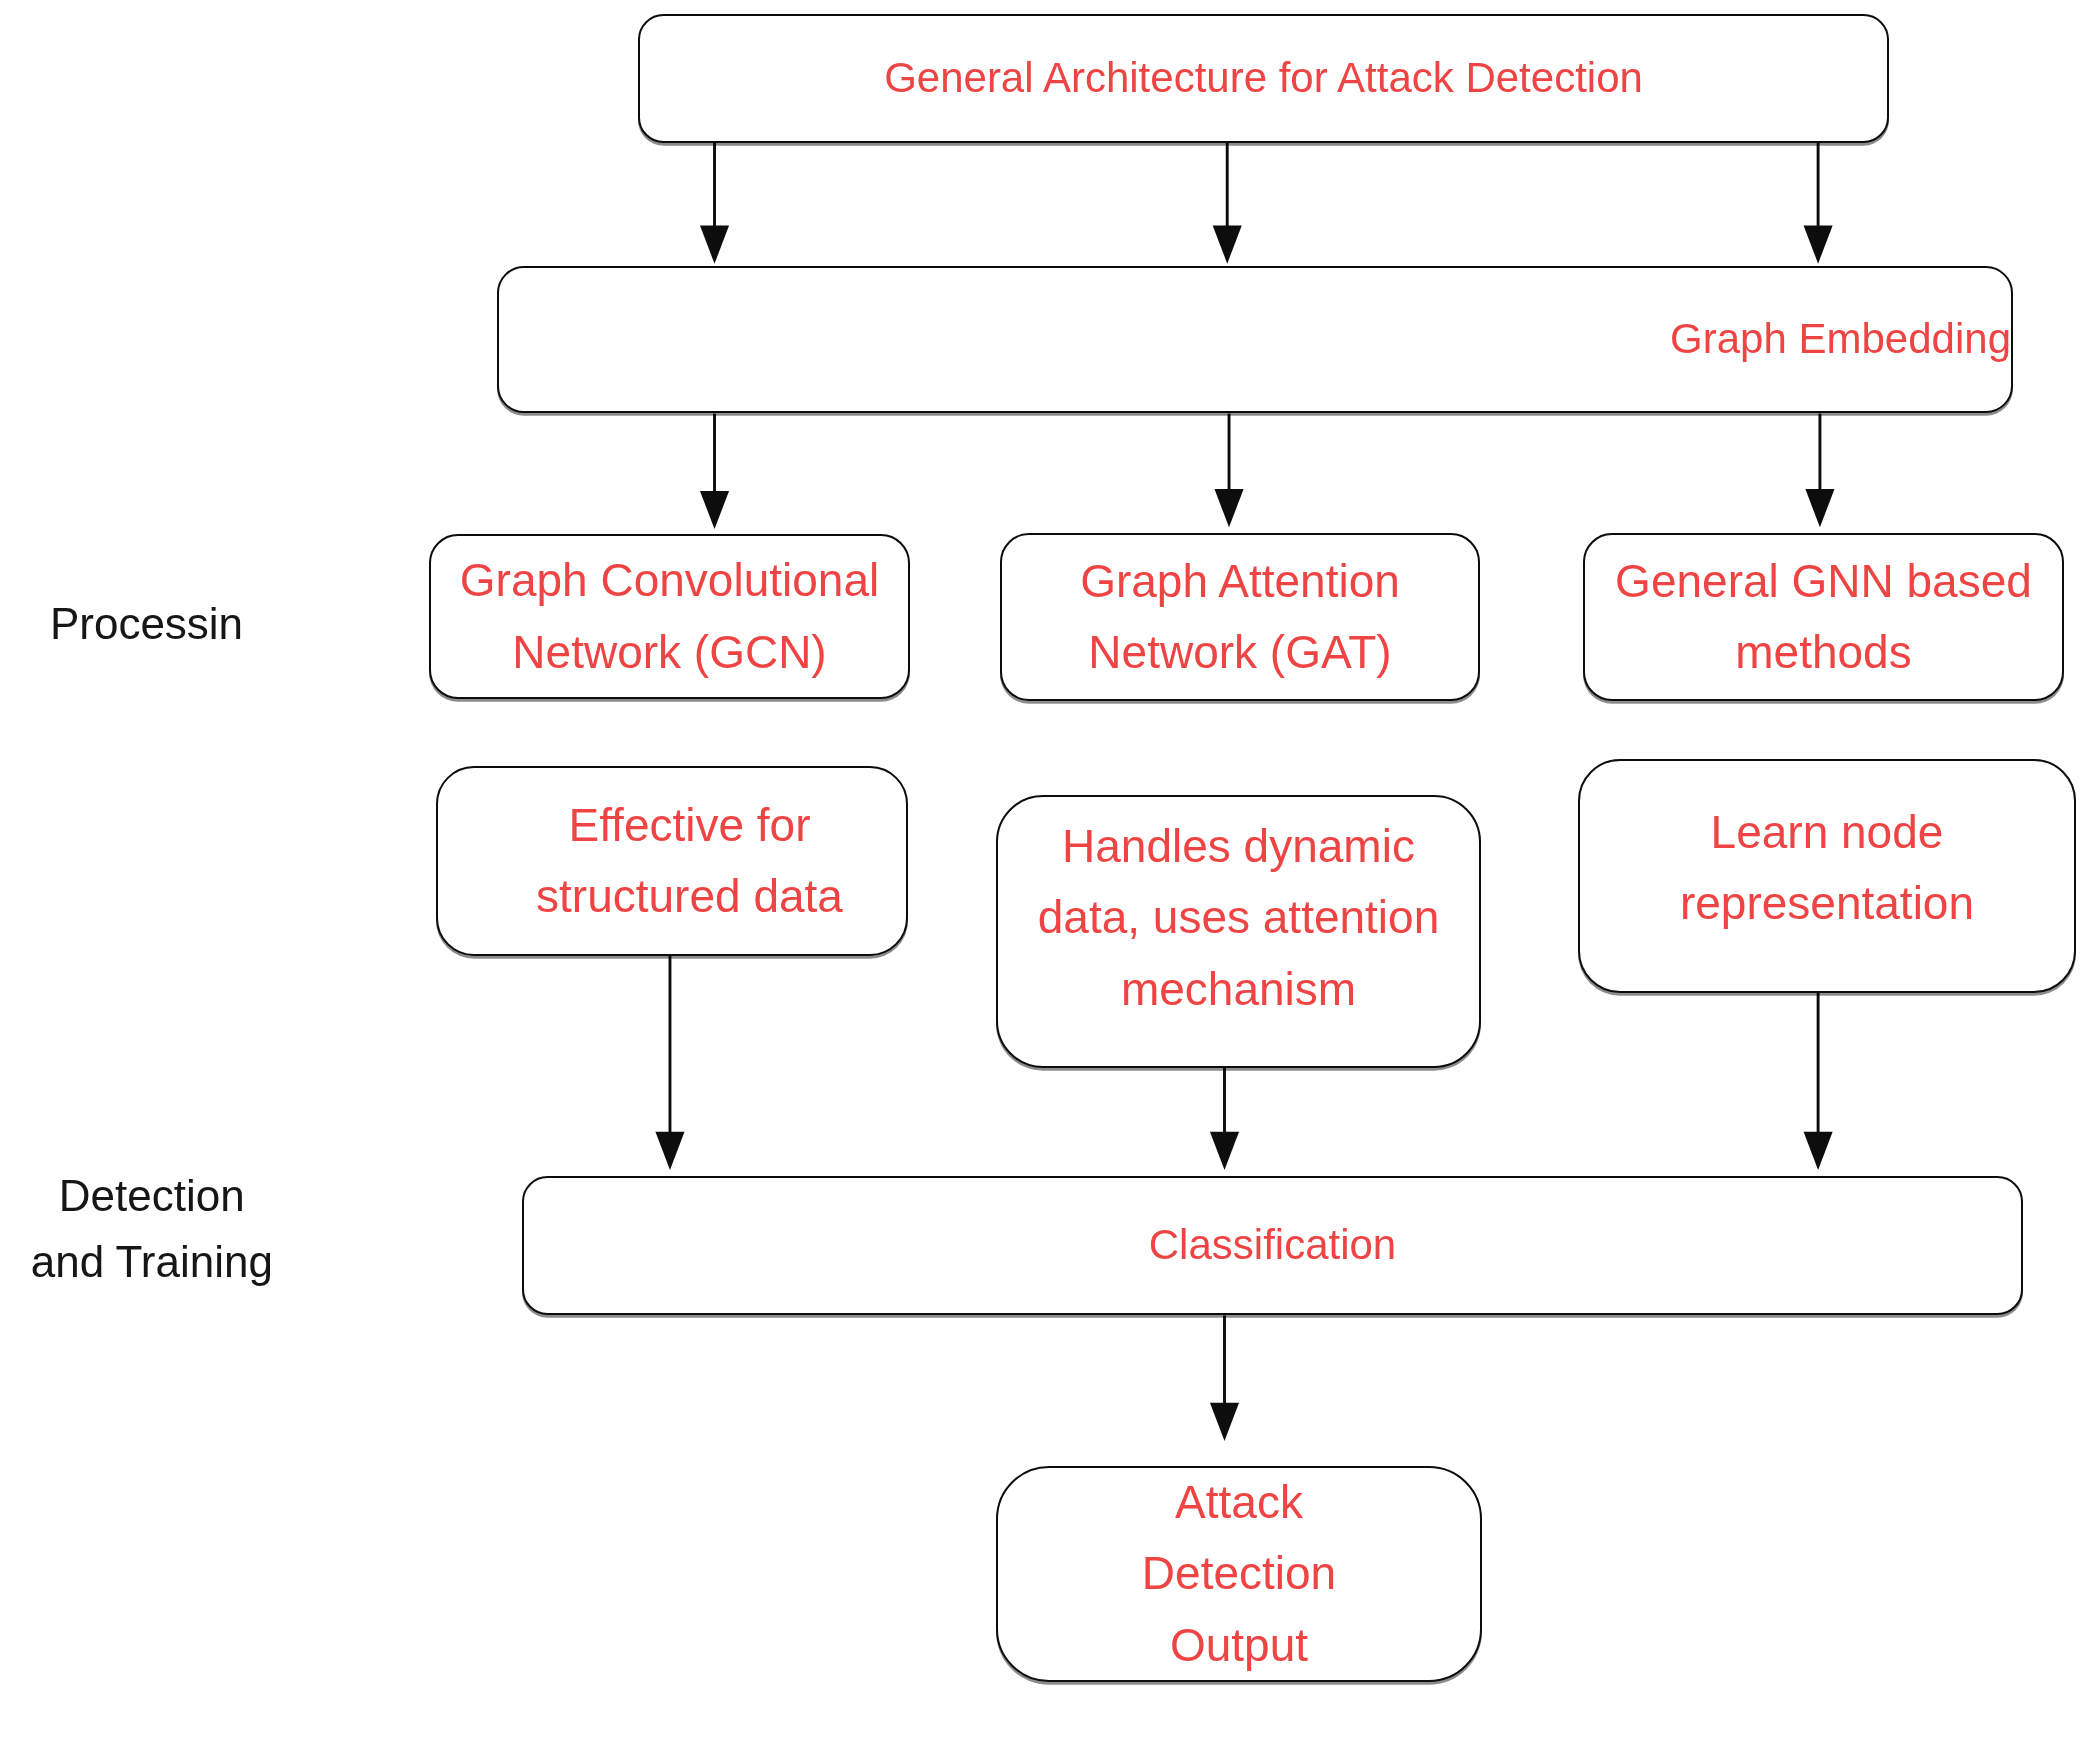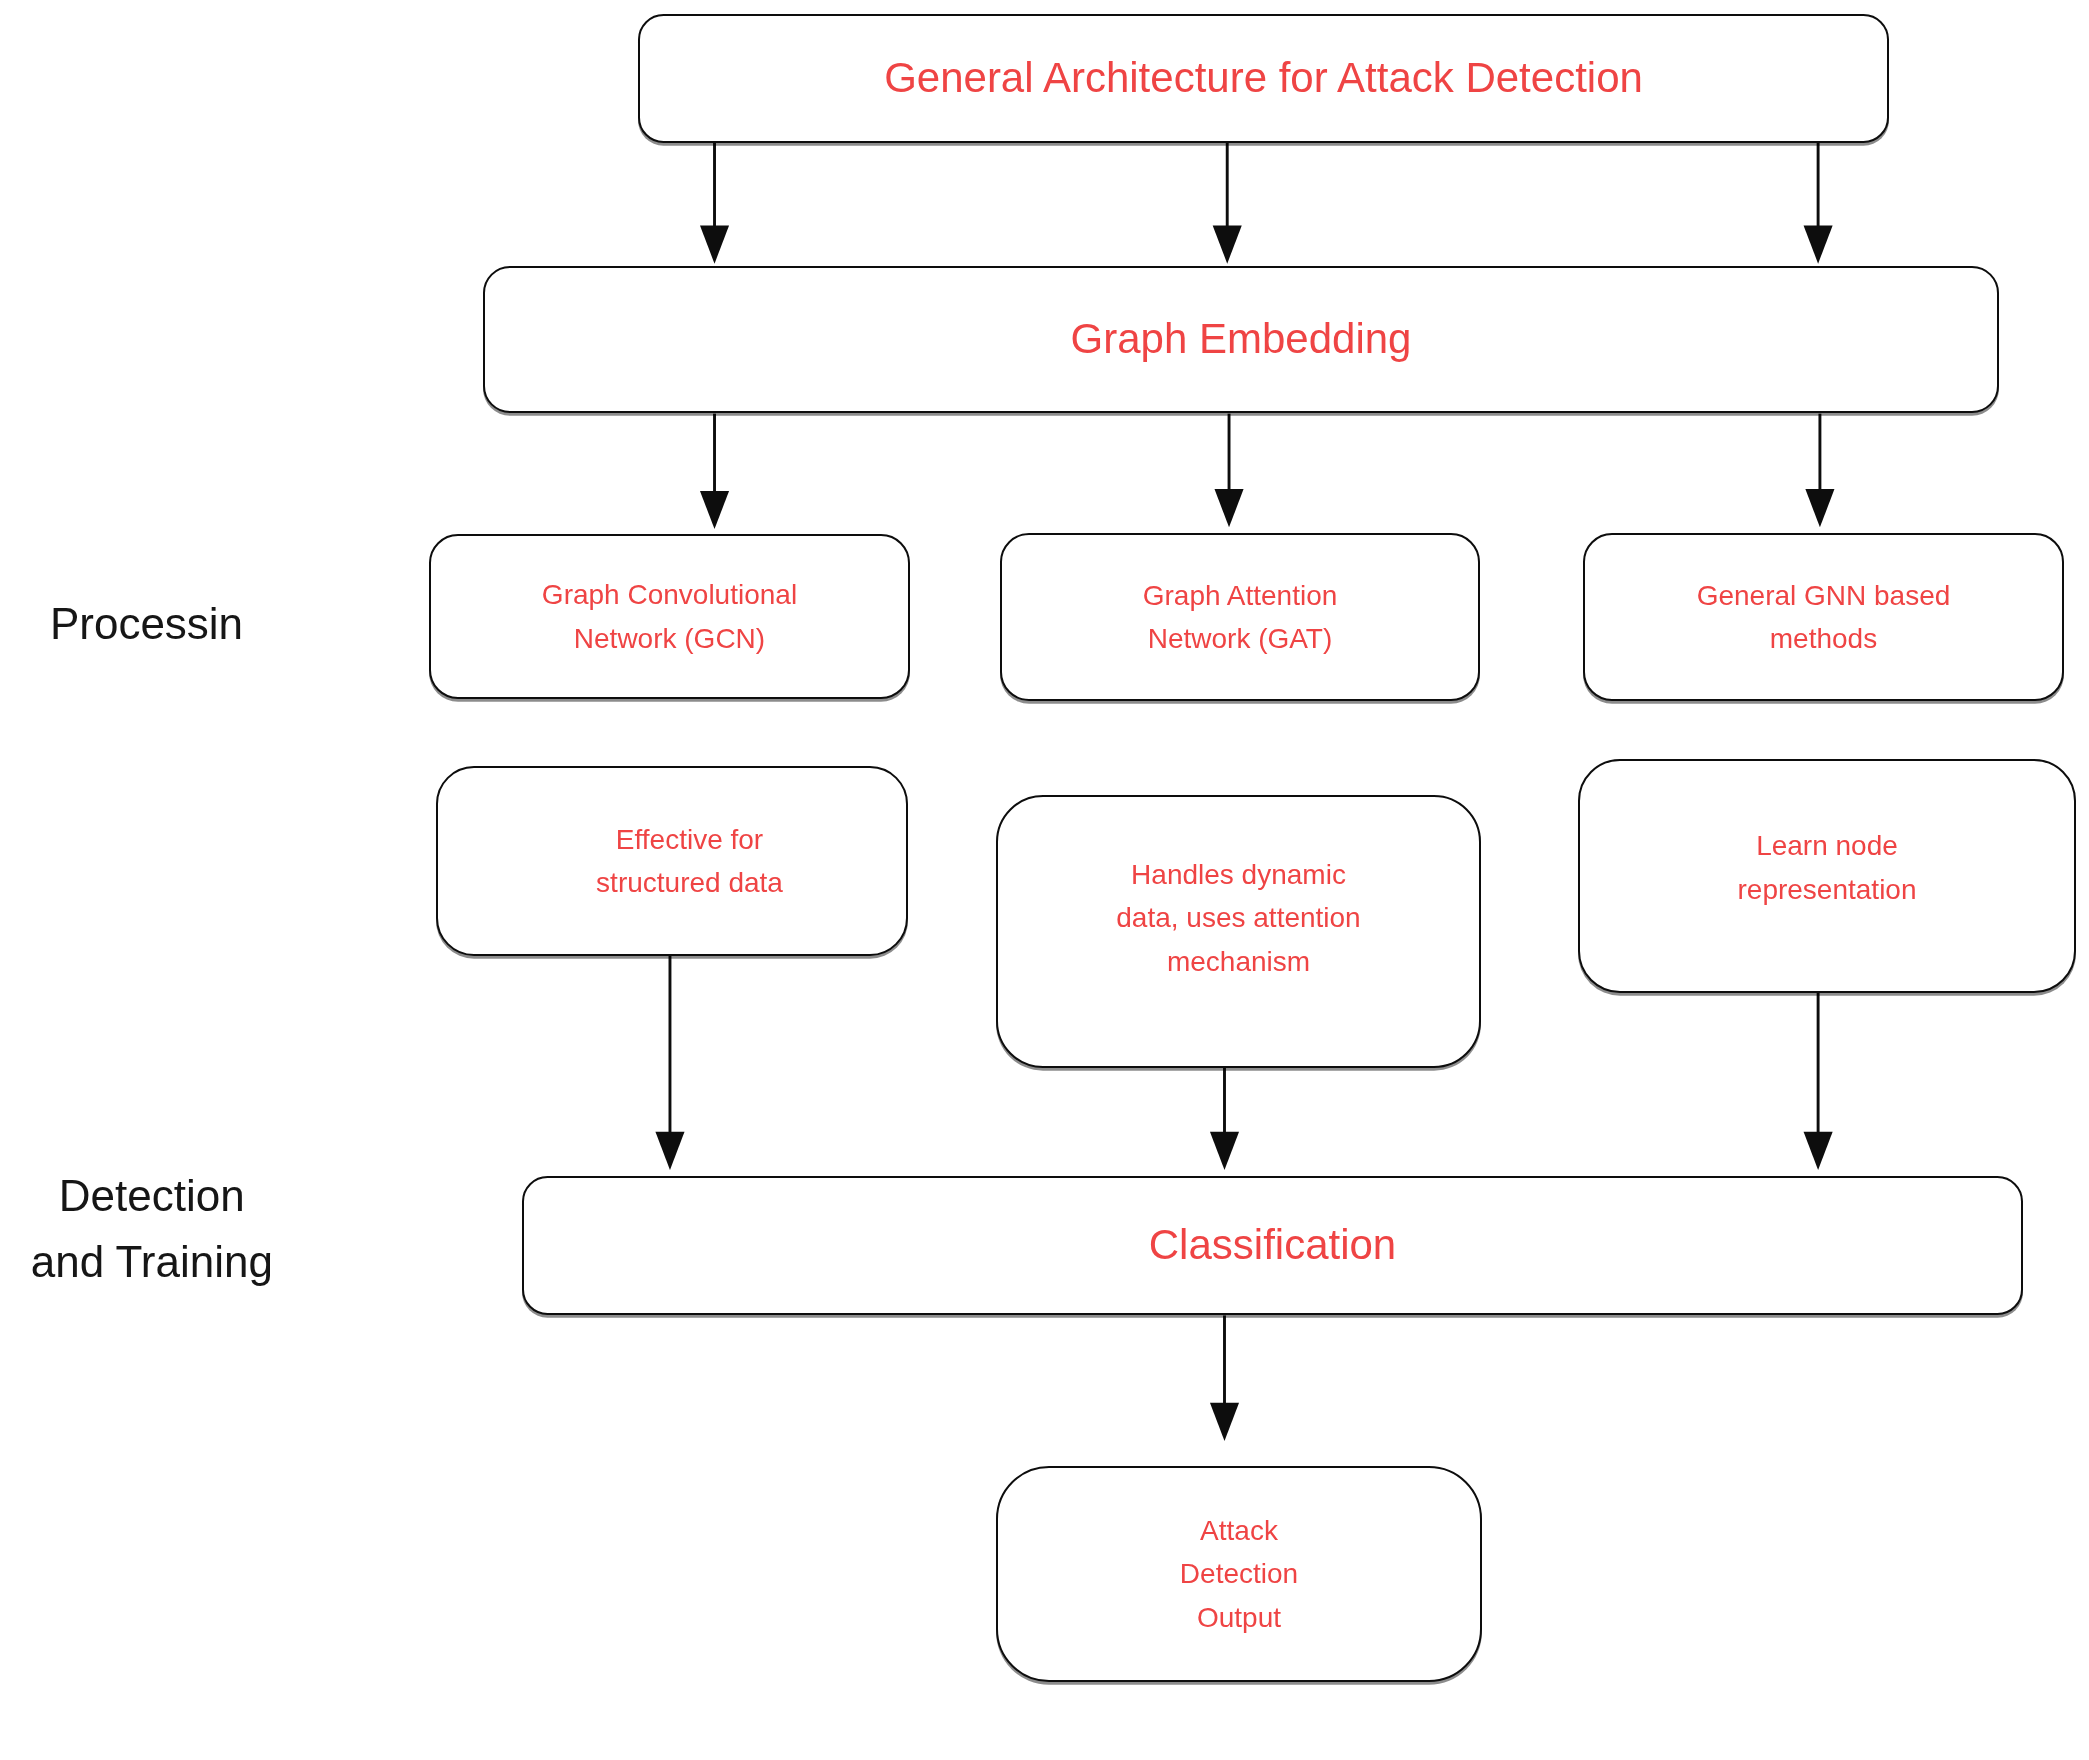--- a/index.html
+++ b/index.html
@@ -34,33 +34,33 @@
     align-items: center;
     justify-content: center;
     text-align: center;
   }
   .node-label {
     white-space: pre-line;
     line-height: 1.55;
     color: #ef4444;
   }
   .banner .node-label { font-size: 42px; line-height: 1.2; }
-  .small .node-label  { font-size: 28px; }
+  .small .node-label  { font-size: 46px; }
   .side-label {
     position: absolute;
     text-align: center;
     font-size: 44px;
     line-height: 1.5;
     white-space: pre-line;
     color: #161616;
   }
 
   
   #node-architecture   { left: 638px;  top: 13.6px;   width: 1251px; height: 129px; border-radius: 25.5px; }
-  #node-embedding      { left: 483px;  top: 266px;  width: 1516px; height: 147px; border-radius: 27px; }
+  #node-embedding      { left: 497px;  top: 266px;  width: 1516px; height: 147px; border-radius: 27px; justify-content: flex-end; }
   #node-gcn            { left: 429px;  top: 534px;  width: 481px;  height: 165px; border-radius: 29px; }
   #node-gat            { left: 1000px; top: 533px;  width: 480px;  height: 168px; border-radius: 29px; }
   #node-gnn            { left: 1583px; top: 533px;  width: 481px;  height: 168px; border-radius: 29px; }
   #node-gcn-note       { left: 436px;  top: 766px;  width: 472px;  height: 190px; border-radius: 38px; padding-left: 35px; }
   #node-gat-note       { left: 996px; top: 795px;  width: 485px;  height: 273px; border-radius: 47px; padding-bottom: 27px; }
   #node-gnn-note       { left: 1578px; top: 759px;  width: 498px;  height: 234px; border-radius: 42px; padding-bottom: 16.4px; }
   #node-classification { left: 522px;  top: 1176px; width: 1501px; height: 139px; border-radius: 25.5px; text-align: right; }
   #node-output         { left: 996px; top: 1466px; width: 486px;  height: 216px; border-radius: 53px; }
 
   #label-processing { left: 1px; top: 591px; width: 291px; }

